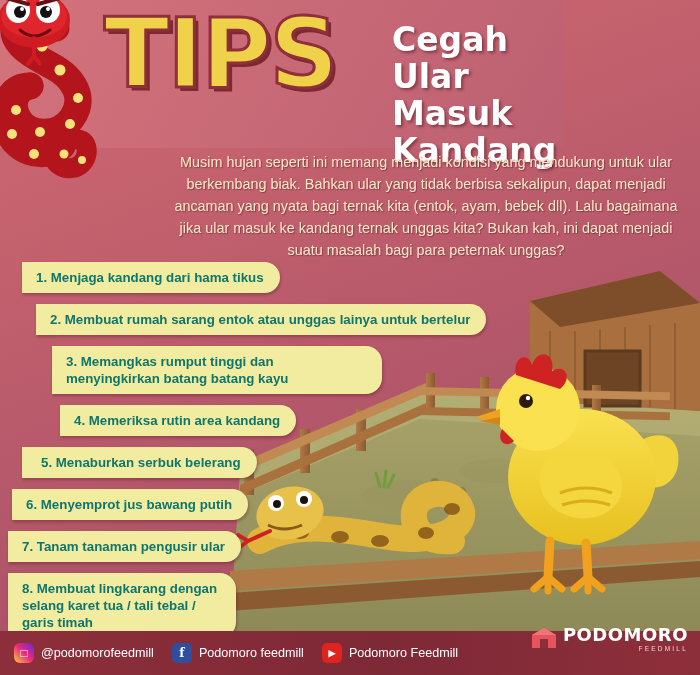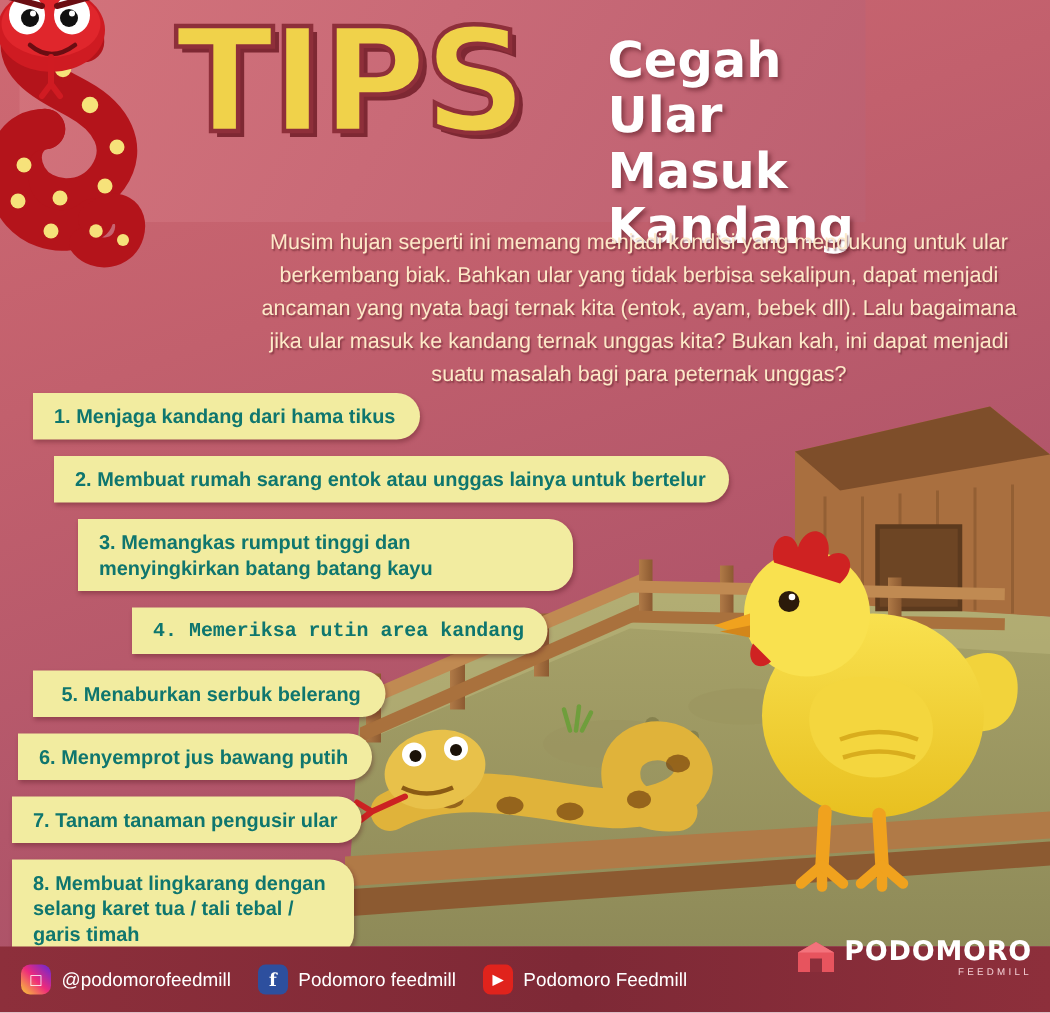--- a/index.html
+++ b/index.html
@@ -10,21 +10,21 @@
   }
   #poster {
     position: relative;
     width: 700px; height: 675px;
     background: linear-gradient(160deg, #cf6a73 0%, #c2606d 30%, #b2566a 60%, #9d4a62 100%);
     overflow: hidden;
   }
 
   
   .header {
-    position: absolute; left: 13px; top: 0; width: 564px; height: 148px;
+    position: absolute; left: 0; top: 0; width: 564px; height: 148px;
     background: linear-gradient(120deg,#d3737b 0%, #c96a77 45%, #bc6071 100%);
   }
   .tips-word {
     position: absolute; left: 104px; top: 6px;
     font-size: 96px; font-weight: bold; letter-spacing: -2px;
     color: #f0d24a;
     -webkit-text-stroke: 3px #8e2f3a;
     text-shadow: 4px 4px 0px #7e2833;
     font-family: "DejaVu Sans", sans-serif;
     line-height: 1;
@@ -57,21 +57,21 @@
     border-radius: 0 16px 16px 0;
     box-shadow: 1px 2px 3px rgba(80,20,30,.35);
     display: inline-block;
     line-height: 1.28;
     margin-bottom: 11px;
   }
   .pill-row { display: block; }
   .p1  { margin-left: 22px; }
   .p2  { margin-left: 36px; }
   .p3  { margin-left: 52px; }
-  .p4  { margin-left: 88px; font-family: Liberation Mono, monospace; }
+  .p4  { margin-left: 60px; }
   .p5  { margin-left: 22px; padding-left: 19px; }
   .p6  { margin-left: 12px; }
   .p7  { margin-left: 8px; }
   .p8  { margin-left: 8px; }
 
   
   .footer {
     position: absolute; left: 0; bottom: 0; width: 700px; height: 44px;
     background: linear-gradient(90deg,#8d2f3b 0%, #7e2936 55%, #8d2f3b 100%);
     display: flex; align-items: center; gap: 18px; padding-left: 14px;

